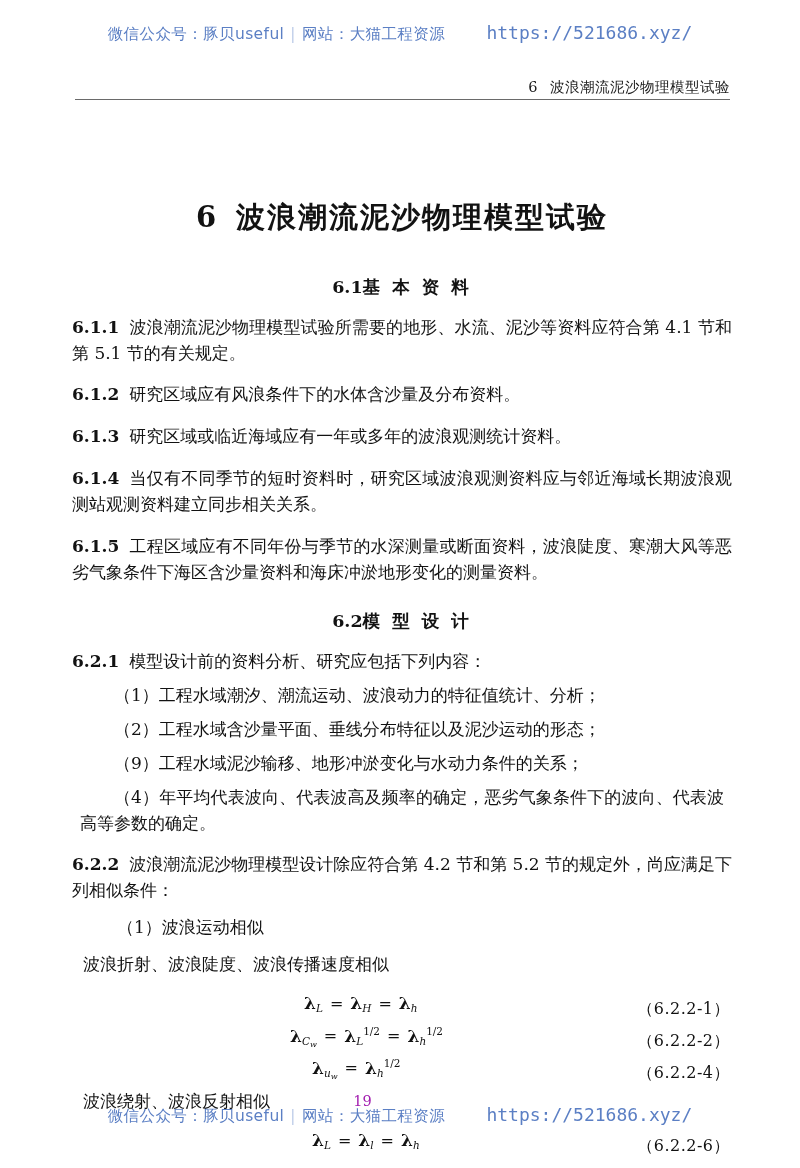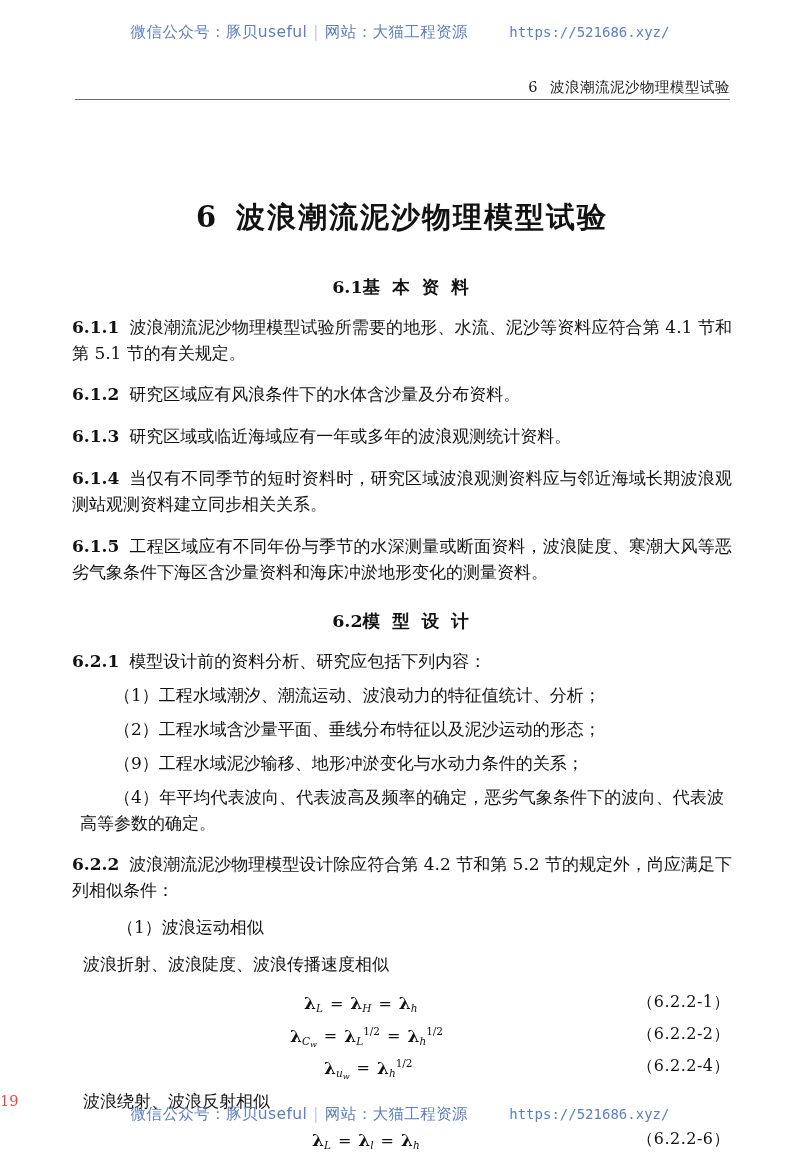--- a/index.html
+++ b/index.html
@@ -28,21 +28,21 @@
     letter-spacing: 0.4px;
     white-space: nowrap;
   }
   .watermark .sep {
     color: #8fa8d8;
     padding: 0 6px;
     font-weight: 300;
   }
   .watermark .url {
     font-family: "DejaVu Sans Mono", "Liberation Mono", monospace;
-    font-size: 14px;
+    font-size: 18px;
     letter-spacing: 0;
     margin-left: 36px;
   }
   #watermark-top { top: 22px; }
   #watermark-bottom { top: 1104px; }
 
   
   #running-header {
     position: absolute;
     top: 78px;
@@ -62,23 +62,23 @@
     height: 1px;
     background: #6a6a6a;
   }
 
   
   #page-number {
     position: absolute;
     top: 1093px;
     left: 0;
     width: 725px;
-    text-align: left;
+    text-align: center;
     font-size: 14.5px;
-    color: #ef4444;
+    color: #a21caf;
   }
 
   
   #content {
     position: absolute;
     top: 200px;
     left: 72px;
     width: 660px;
   }
 
@@ -142,21 +142,21 @@
   .formula-body {
     position: absolute;
     left: 232px;
     top: 4px;
     font-family: "DejaVu Serif", "Liberation Serif", serif;
     white-space: nowrap;
   }
   .formula-num {
     position: absolute;
     right: 2px;
-    top: 3px;
+    top: 10px;
     font-size: 16px;
     letter-spacing: 0.5px;
     white-space: nowrap;
   }
   .lam {
     font-style: normal;
     font-weight: bold;
     font-size: 17px;
   }
   .eq { padding: 0 7px; }
@@ -229,21 +229,21 @@
     <span class="formula-num">（6.2.2-1）</span>
   </div>
 
   <div class="formula-row">
     <span class="formula-body" style="left:218px"><span class="lam">λ</span><sub class="sb">C<sub class="sb2">w</sub></sub><span class="eq">=</span><span class="lam">λ</span><sub class="sb">L</sub><sup class="sp">1/2</sup><span class="eq">=</span><span class="lam">λ</span><sub class="sb">h</sub><sup class="sp">1/2</sup></span>
     <span class="formula-num">（6.2.2-2）</span>
   </div>
 
 
   <div class="formula-row">
-    <span class="formula-body" style="left:252px"><span class="lam">λ</span><sub class="sb">u<sub class="sb2">w</sub></sub><span class="eq">=</span><span class="lam">λ</span><sub class="sb">h</sub><sup class="sp">1/2</sup></span>
+    <span class="formula-body" style="left:240px"><span class="lam">λ</span><sub class="sb">u<sub class="sb2">w</sub></sub><span class="eq">=</span><span class="lam">λ</span><sub class="sb">h</sub><sup class="sp">1/2</sup></span>
     <span class="formula-num">（6.2.2-4）</span>
   </div>
 
 
   <p class="plain-line noindent" style="margin-top:4px">波浪绕射、波浪反射相似</p>
 
   <div class="formula-row">
     <span class="formula-body" style="left:240px"><span class="lam">λ</span><sub class="sb">L</sub><span class="eq">=</span><span class="lam">λ</span><sub class="sb">l</sub><span class="eq">=</span><span class="lam">λ</span><sub class="sb">h</sub></span>
     <span class="formula-num">（6.2.2-6）</span>
   </div>

